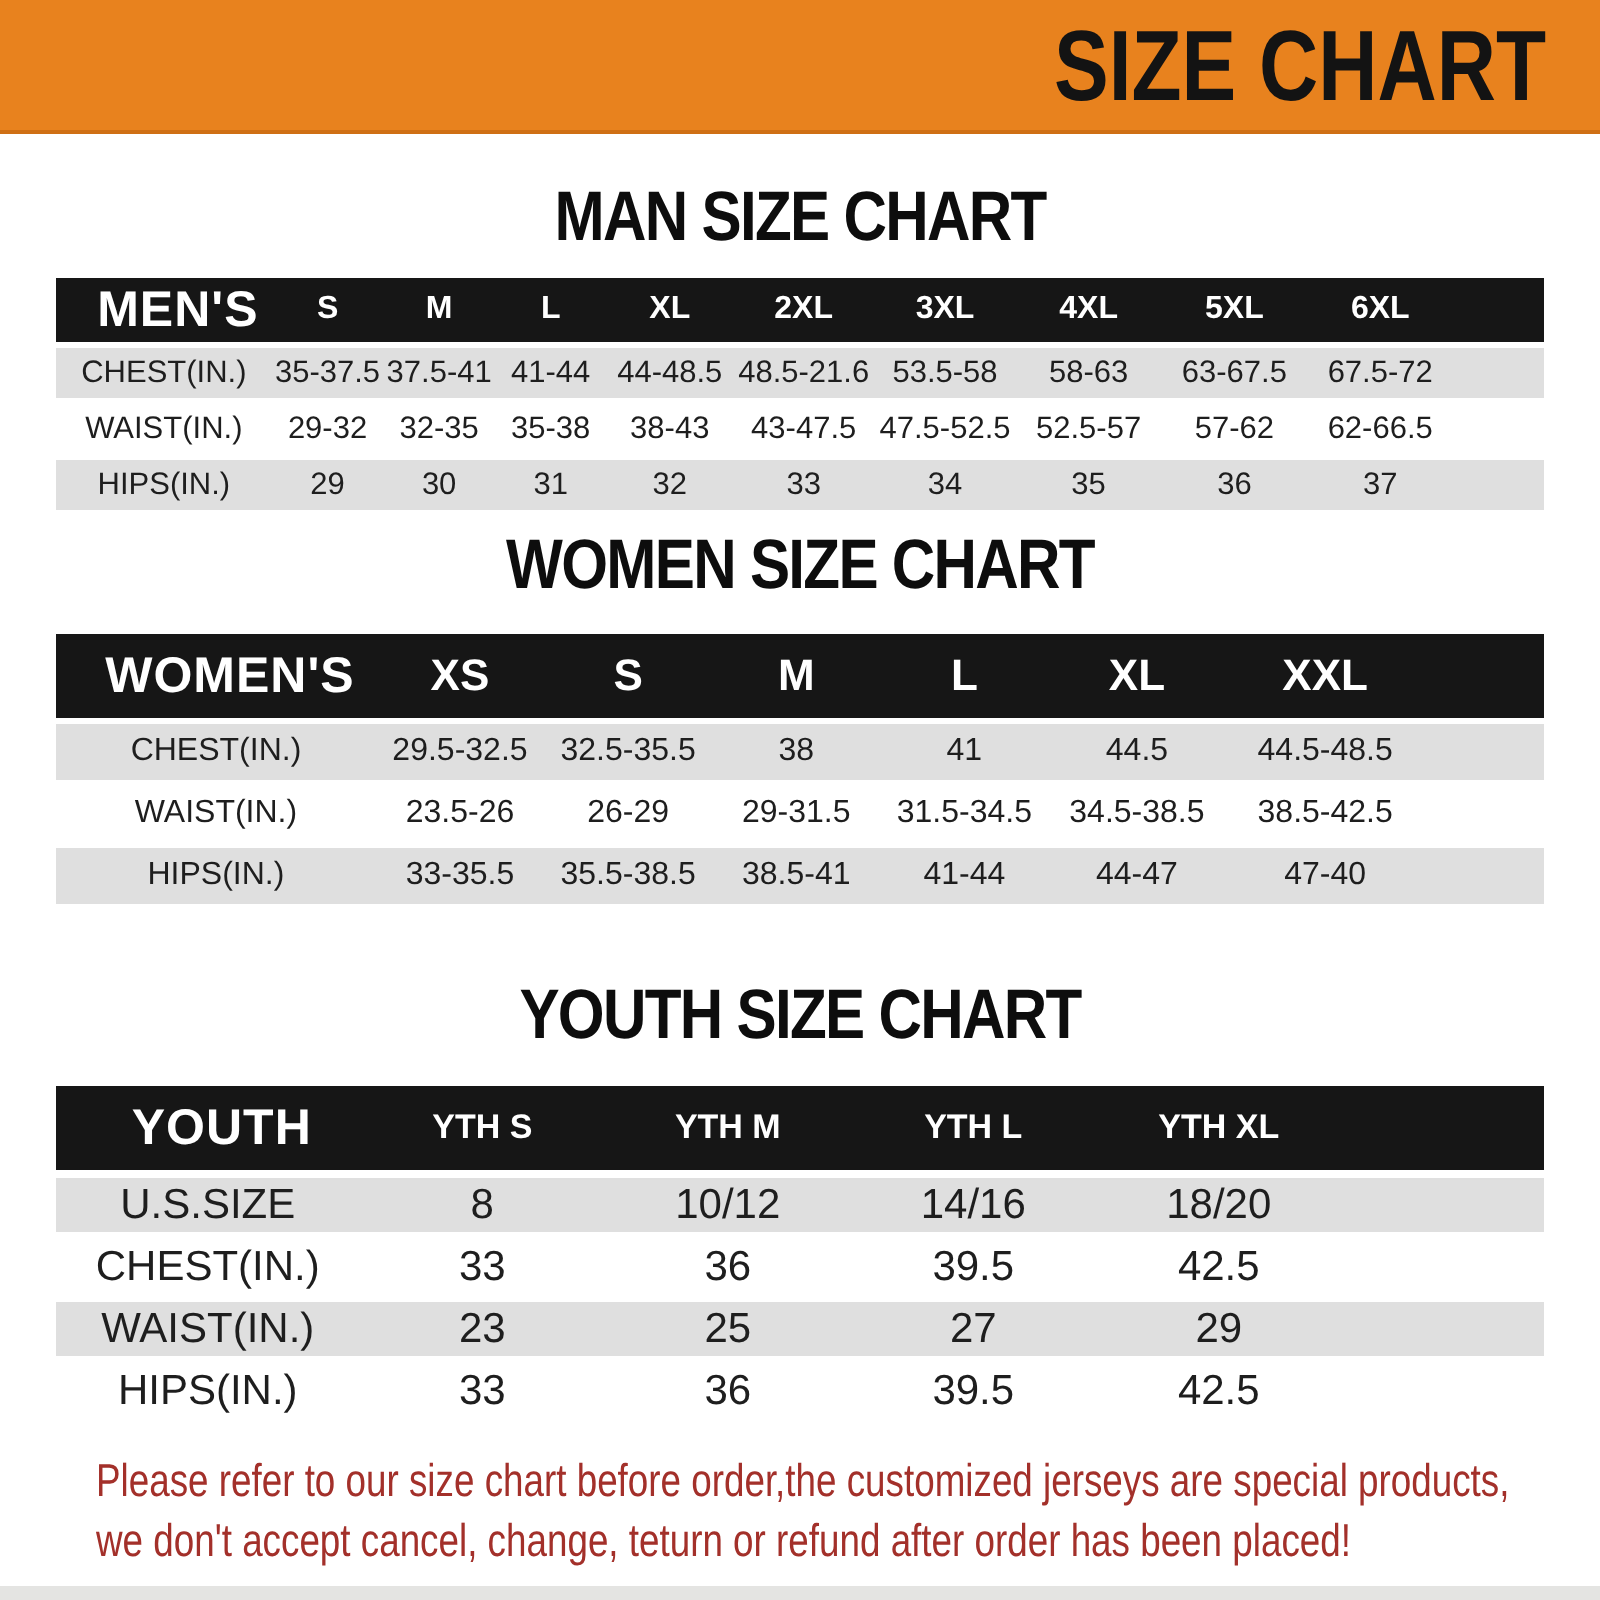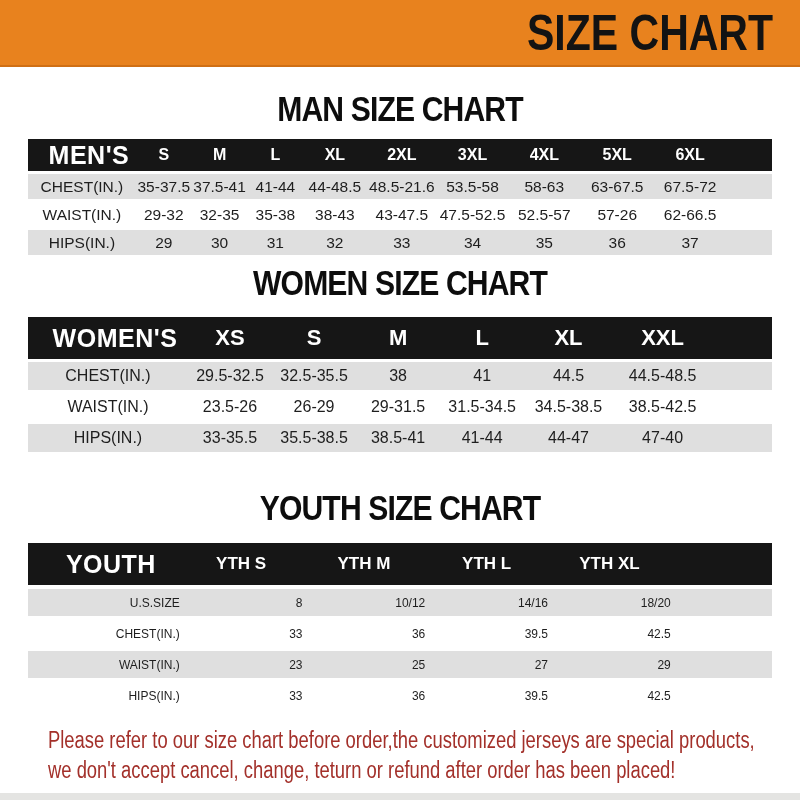--- a/index.html
+++ b/index.html
@@ -64,21 +64,21 @@
     padding-left:14px !important;
     font-size:25px !important;
     letter-spacing:0.5px;
   }
   tr.row td{
     height:25px;text-align:center;vertical-align:middle;
     font-size:15.5px;color:var(--text-dark);padding:0;
     background:#ffffff;
   }
   table.women tr.row td{height:28px;font-size:16px;}
-  table.youth tr.row td{height:27px;font-size:12px;text-align:right;}
+  table.youth tr.row td{height:27px;font-size:21px;}
   tr.row.gray td{background:var(--row-gray);}
   td.row-label,th.row-label{font-size:15.5px;}
   .notice{
     margin-top:12px;padding-left:48px;
   }
   .notice p{
     margin:0;white-space:nowrap;
     font-size:23px;line-height:30px;
     color:var(--notice-red);
     transform:scaleX(0.8);transform-origin:0 50%;
@@ -142,21 +142,21 @@
     </tr>
     <tr class="row">
       <td class="row-label">WAIST(IN.)</td>
       <td>29-32</td>
       <td>32-35</td>
       <td>35-38</td>
       <td>38-43</td>
       <td>43-47.5</td>
       <td>47.5-52.5</td>
       <td>52.5-57</td>
-      <td>57-26</td>
+      <td>57-62</td>
       <td>62-66.5</td>
       <td></td>
     </tr>
     <tr class="row gray">
       <td class="row-label">HIPS(IN.)</td>
       <td>29</td>
       <td>30</td>
       <td>31</td>
       <td>32</td>
       <td>33</td>

